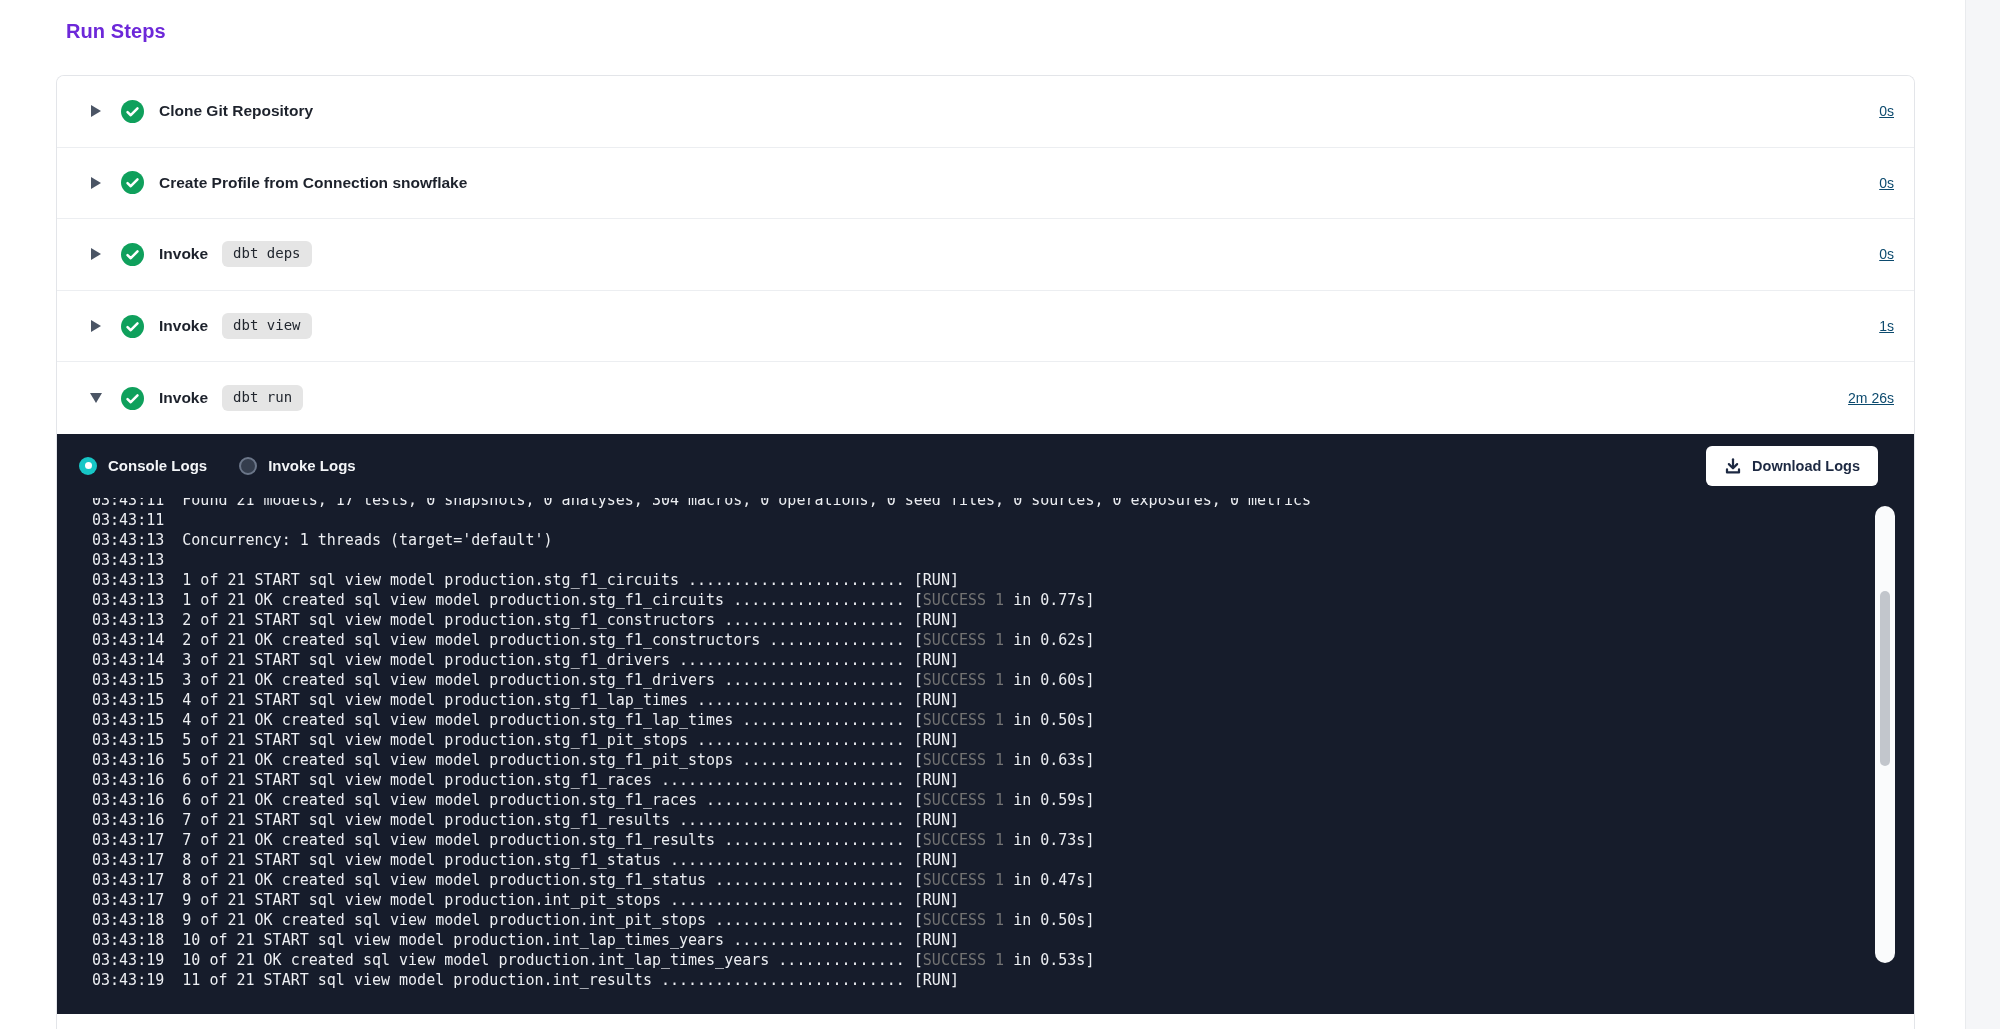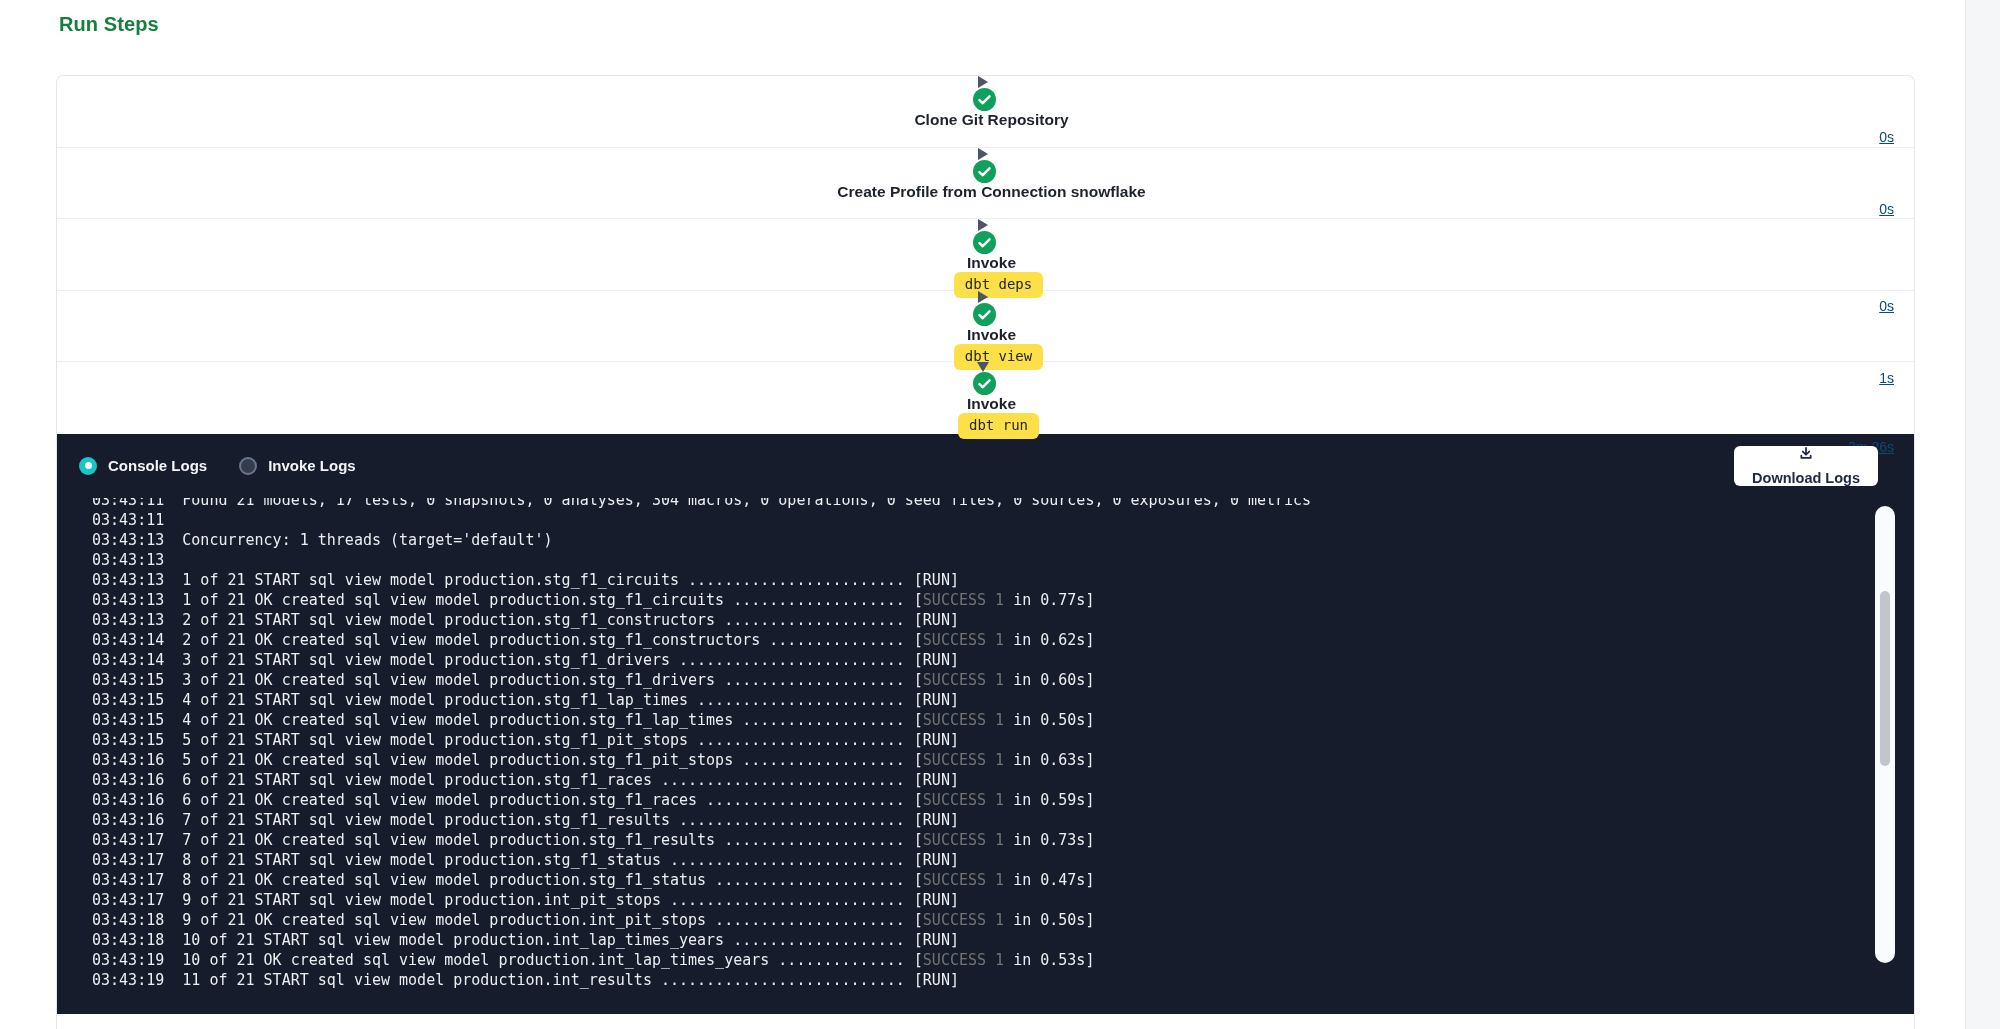--- a/index.html
+++ b/index.html
@@ -7,69 +7,69 @@
     width:2000px; height:1029px; position:relative; overflow:hidden;
     background:#ffffff; font-family:"Liberation Sans", sans-serif;
   }
 
   .right-strip {
     position:absolute; left:1965px; top:0; width:35px; height:1029px;
     background:#f5f6f8; border-left:1px solid #e9ebee; box-sizing:border-box;
   }
 
   .page-title {
-    position:absolute; left:57px; top:11px; margin:2px;
-    font-size:20px; font-weight:700; color:#15803d; letter-spacing:0.1px;
+    position:absolute; left:57px; top:11px; margin:9px;
+    font-size:20px; font-weight:700; color:#6d28d9; letter-spacing:0.1px;
   }
 
   .card {
     position:absolute; left:56px; top:75px; width:1859px; height:954px;
     border:1px solid #e3e5e9; border-bottom:none; border-radius:8px 8px 0 0;
     box-sizing:border-box; background:#fff; overflow:hidden;
   }
 
   
   .step-row {
     height:71.6px; display:flex; align-items:center;
     padding:0 20px 0 32px; border-bottom:1px solid #eceef1;
-    box-sizing:border-box; background:#fff; cursor:pointer;flex-direction:column;
+    box-sizing:border-box; background:#fff; cursor:pointer;
   }
   .step-row.expanded { border-bottom:none; }
 
   .tri-box { width:14px; display:flex; justify-content:center; margin-right:18px; flex:none; }
   .tri { width:0; height:0; }
   .tri.right { border-left:10px solid #4b5565; border-top:6.5px solid transparent; border-bottom:6.5px solid transparent; }
   .tri.down  { border-top:10px solid #4b5565; border-left:6.5px solid transparent; border-right:6.5px solid transparent; }
 
   .check { width:23px; height:23px; margin-right:15px; flex:none; display:block; }
 
   .step-label { font-size:15.5px; font-weight:700; color:#1d222c; }
   .step-cmd {
-    margin-left:14px; background:#fde047; border-radius:6px;
+    margin-left:14px; background:#e5e5e5; border-radius:6px;
     padding:4px 11px 6px; font-family:"DejaVu Sans Mono", monospace;
     font-size:14px; color:#22272f;
   }
   .step-duration { margin-left:auto; font-size:14px; color:#0c4a6e;text-decoration:underline; }
 
   
   .log-panel { height:580px; background:#161c2b; }
 
   .log-header { height:64px; display:flex; align-items:center; padding:0 36px 0 22px; box-sizing:border-box; }
   .tab { display:flex; align-items:center; gap:11px; margin-right:32px; cursor:pointer; }
   .radio { width:18px; height:18px; border-radius:50%; position:relative; flex:none; box-sizing:border-box; }
   .radio.on  { background:#17c6c6; }
   .radio.on::after { content:""; position:absolute; left:5.5px; top:5.5px; width:7px; height:7px; border-radius:50%; background:#ffffff; }
   .radio.off { border:2.5px solid #6b7689; background:#343d4d; }
   .tab-text { color:#f3f5f8; font-size:15px; font-weight:700; }
 
   .dl-btn {
     margin-left:auto; height:40px; background:#ffffff; color:#1d2942;
     border:none; border-radius:6px; display:flex; align-items:center; gap:10px;
     padding:0 18px; font-family:"Liberation Sans", sans-serif;
-    font-size:14.5px; font-weight:700; cursor:pointer;flex-direction:column;
+    font-size:14.5px; font-weight:700; cursor:pointer;
   }
   .dl-btn svg { display:block; }
 
   .log-body { position:relative; height:516px; overflow:hidden; padding-left:35px; box-sizing:border-box; }
   .log-lines {
     margin-top:-8px;
     font-family:"DejaVu Sans Mono", monospace; font-size:15px; line-height:20px;
     color:#eceef2; white-space:pre;
   }
   .log-line { height:20px; }

